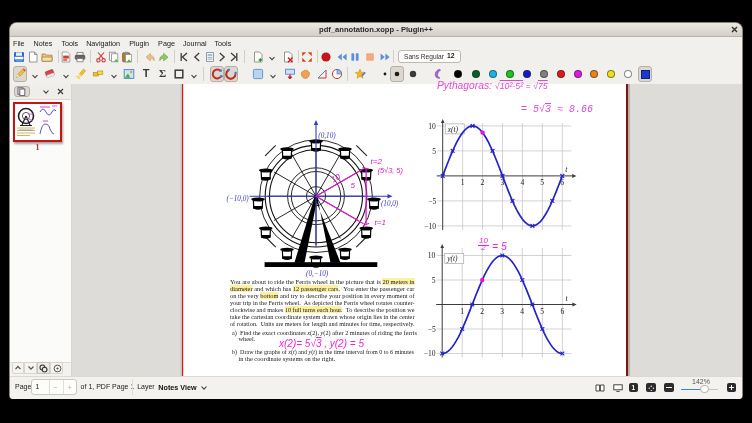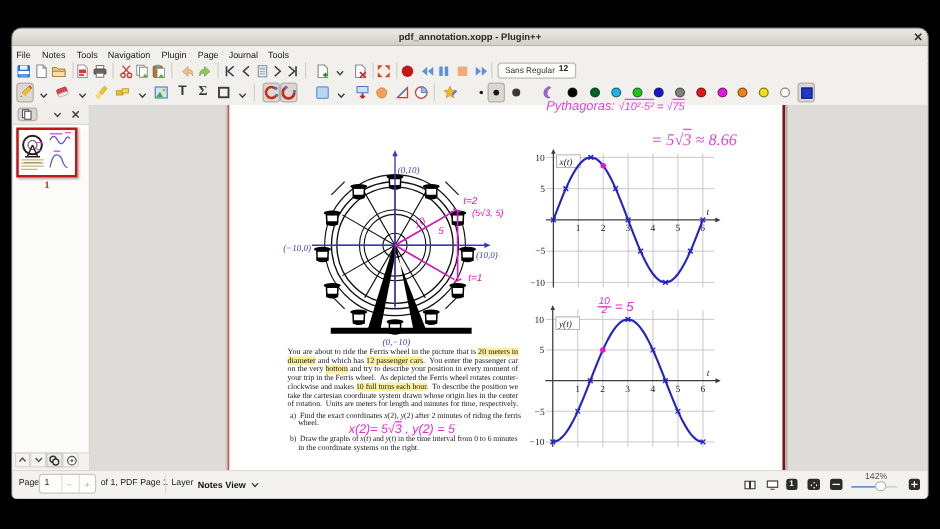--- a/index.html
+++ b/index.html
@@ -466,21 +466,21 @@
 <div class="abs" style="left:231.5px;top:329.5px;font-family:'Liberation Serif',serif;font-size:6.35px;line-height:6.6px;color:#1a1a1a;white-space:nowrap">
 <div style="transform:scaleX(0.985);transform-origin:0 0">a) Find the exact coordinates <i>x</i>(2), <i>y</i>(2) after 2 minutes of riding the ferris</div>
 <div style="margin-left:7px">wheel.</div>
 </div>
 <div class="abs" style="left:231.5px;top:349.2px;font-family:'Liberation Serif',serif;font-size:6.35px;line-height:6.6px;color:#1a1a1a;white-space:nowrap">
 <div style="transform:scaleX(0.9565);transform-origin:0 0">b) Draw the graphs of <i>x</i>(<i>t</i>) and <i>y</i>(<i>t</i>) in the time interval from 0 to 6 minutes</div>
 <div style="margin-left:7px">in the coordinate systems on the right.</div>
 </div>
 
 <div class="abs" style="left:437px;top:80px;font-family:'Liberation Sans',sans-serif;font-style:italic;font-size:10.3px;color:#e048d4">Pythagoras: <span style="font-size:8.8px">√<span style="text-decoration:overline">10²-5²</span> = √<span style="text-decoration:overline">75</span></span></div>
-<div class="abs" style="left:521px;top:103.6px;font-family:Liberation Serif, serif;font-style:italic;font-size:13px;color:#e048d4">= 5√<span style="text-decoration:overline">3</span> ≈ 8.66</div>
+<div class="abs" style="left:521px;top:103.6px;font-family:Liberation Mono, monospace;font-style:italic;font-size:10px;color:#e048d4">= 5√<span style="text-decoration:overline">3</span> ≈ 8.66</div>
 
 <div class="abs" style="left:279px;top:337.5px;font-family:'Liberation Sans',sans-serif;font-style:italic;font-size:10px;color:#ef25d5">x(2)= 5√<span style="text-decoration:overline">3</span> , y(2) = 5</div>
 
 <div class="abs" style="left:478px;top:236.5px;font-family:'Liberation Sans',sans-serif;font-style:italic;font-size:8px;color:#ef25d5;line-height:7px;text-align:center"><span style="border-bottom:1px solid #ef25d5;padding:0 1px">10</span><br>2</div>
 <div class="abs" style="left:492px;top:239.5px;font-family:'Liberation Sans',sans-serif;font-style:italic;font-size:10.5px;color:#ef25d5">= 5</div>
 
 <div class="abs" style="left:10px;top:84px;width:61px;height:292px;background:#fbfbfa"></div>
 <div class="abs" style="left:10px;top:84px;width:61px;height:15px;background:#f0eeea;border-bottom:1px solid #dbd8d2"></div>
 <div class="abs" style="left:13.5px;top:85.5px;width:16px;height:11.5px;background:#dcd8d0;border:1px solid #b4b0a8;border-radius:3px;box-sizing:border-box"></div>
 <svg class="abs" style="left:17px;top:87px" width="9" height="9" viewBox="0 0 9 9">

